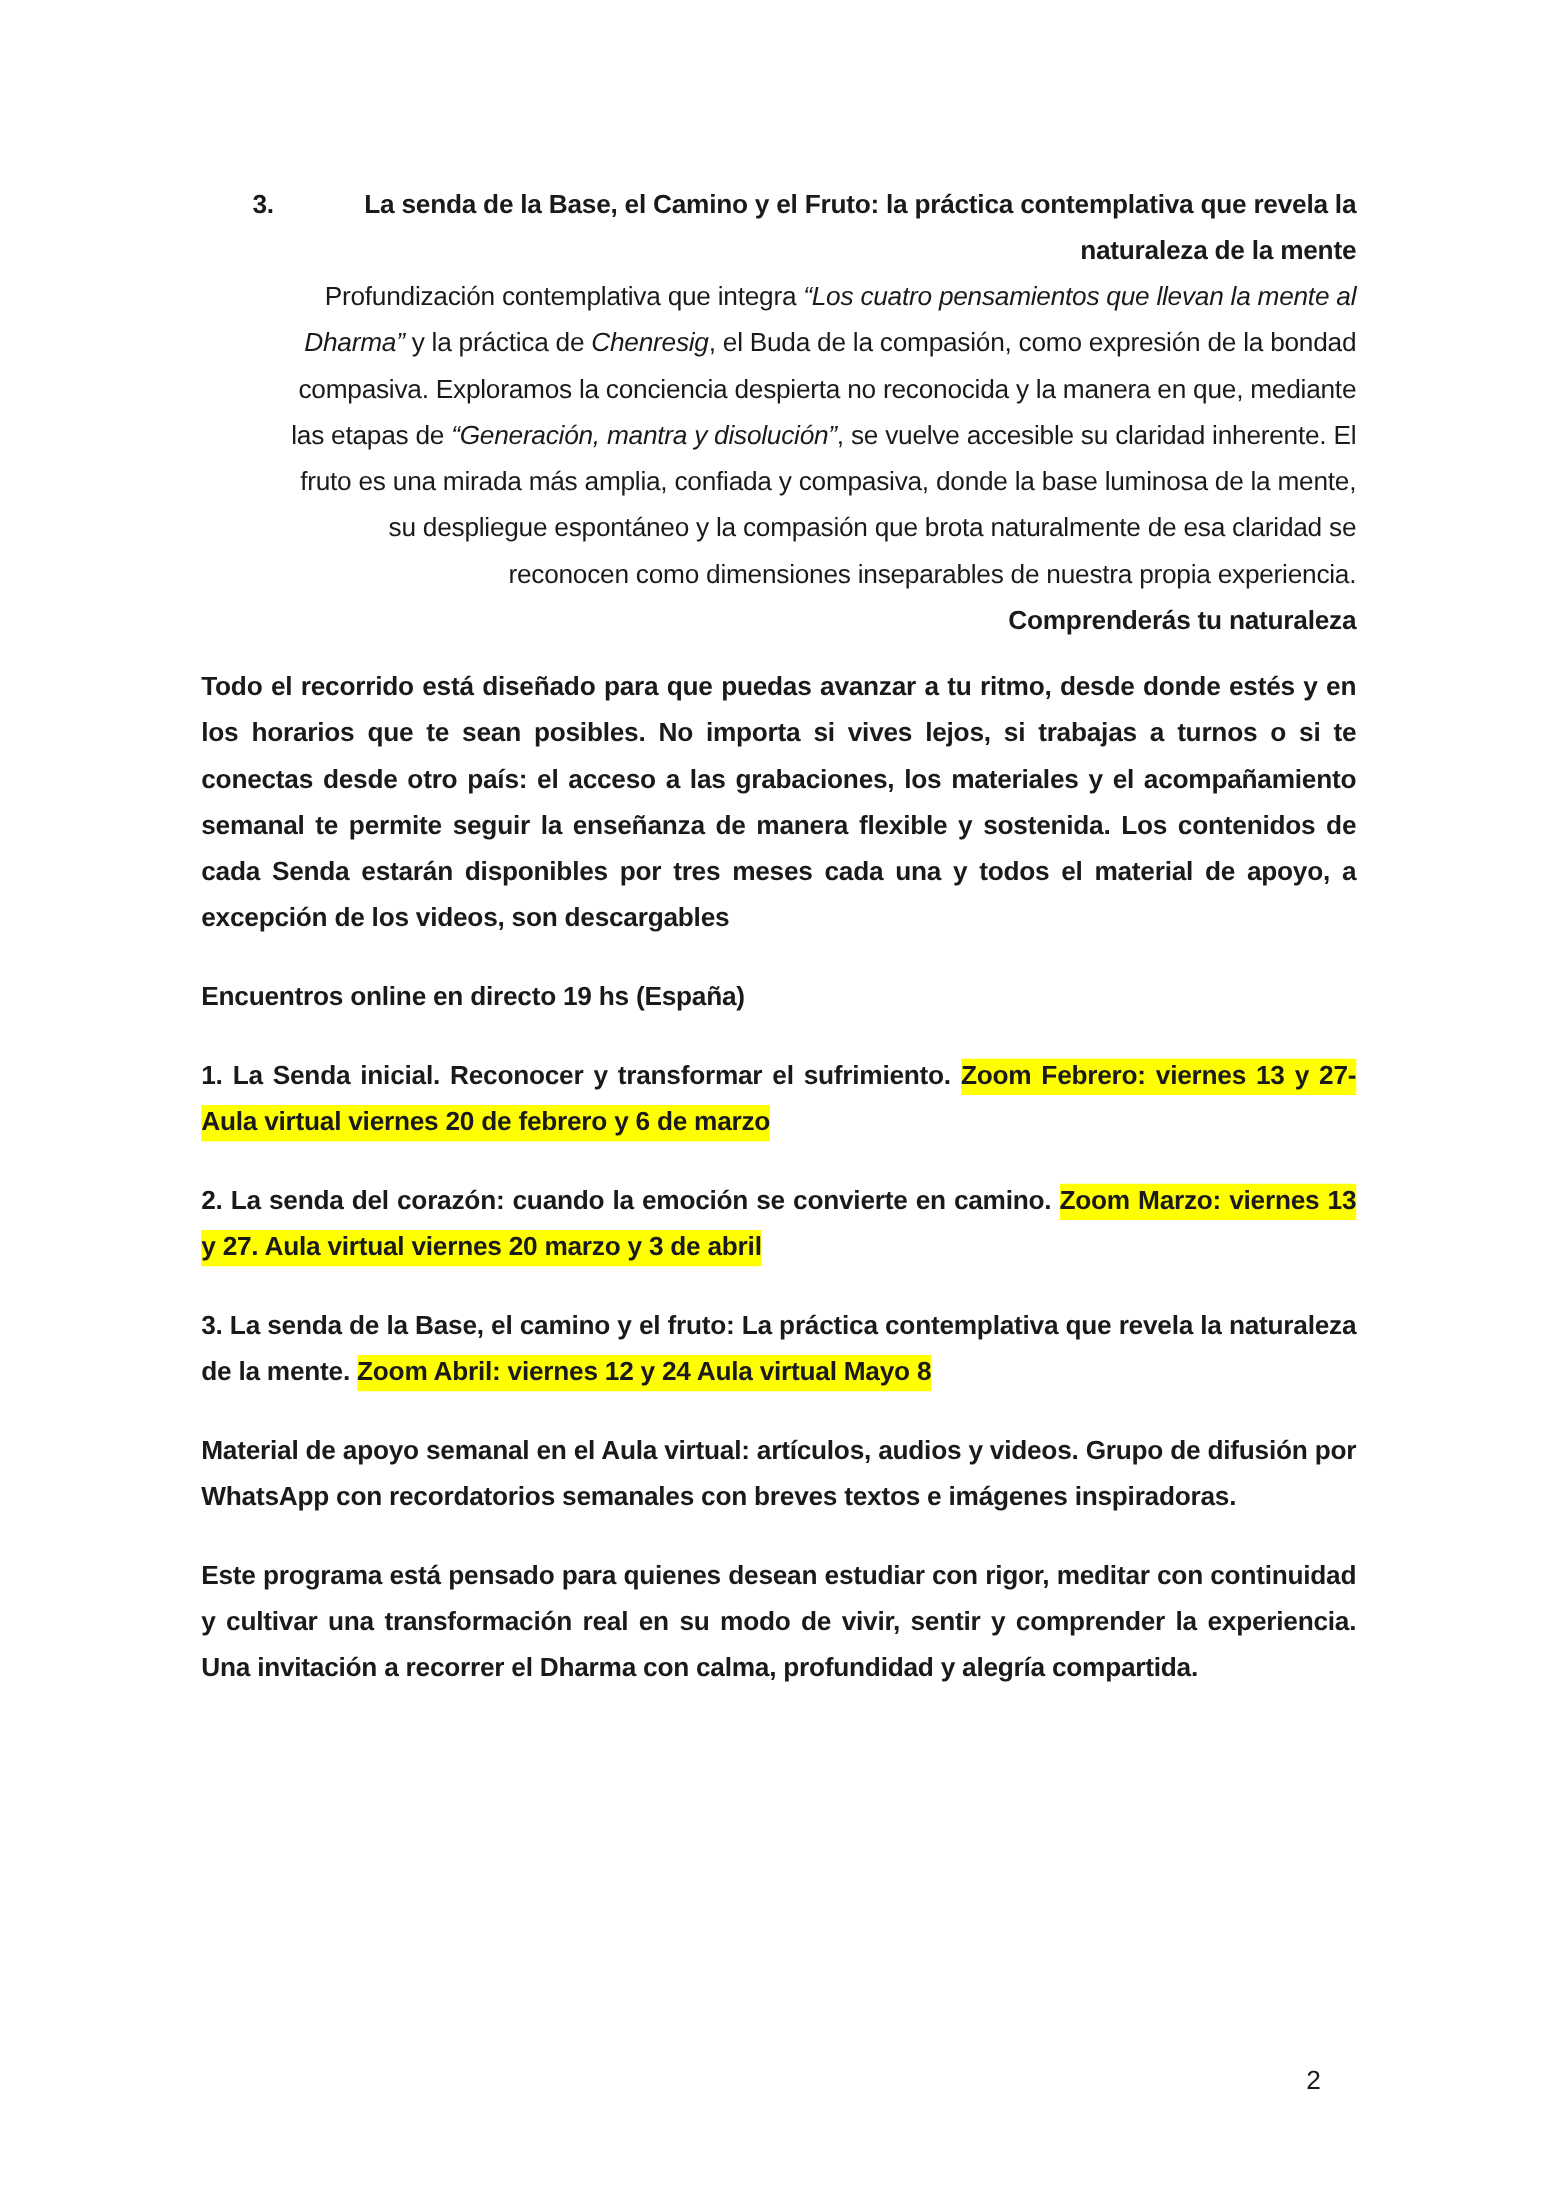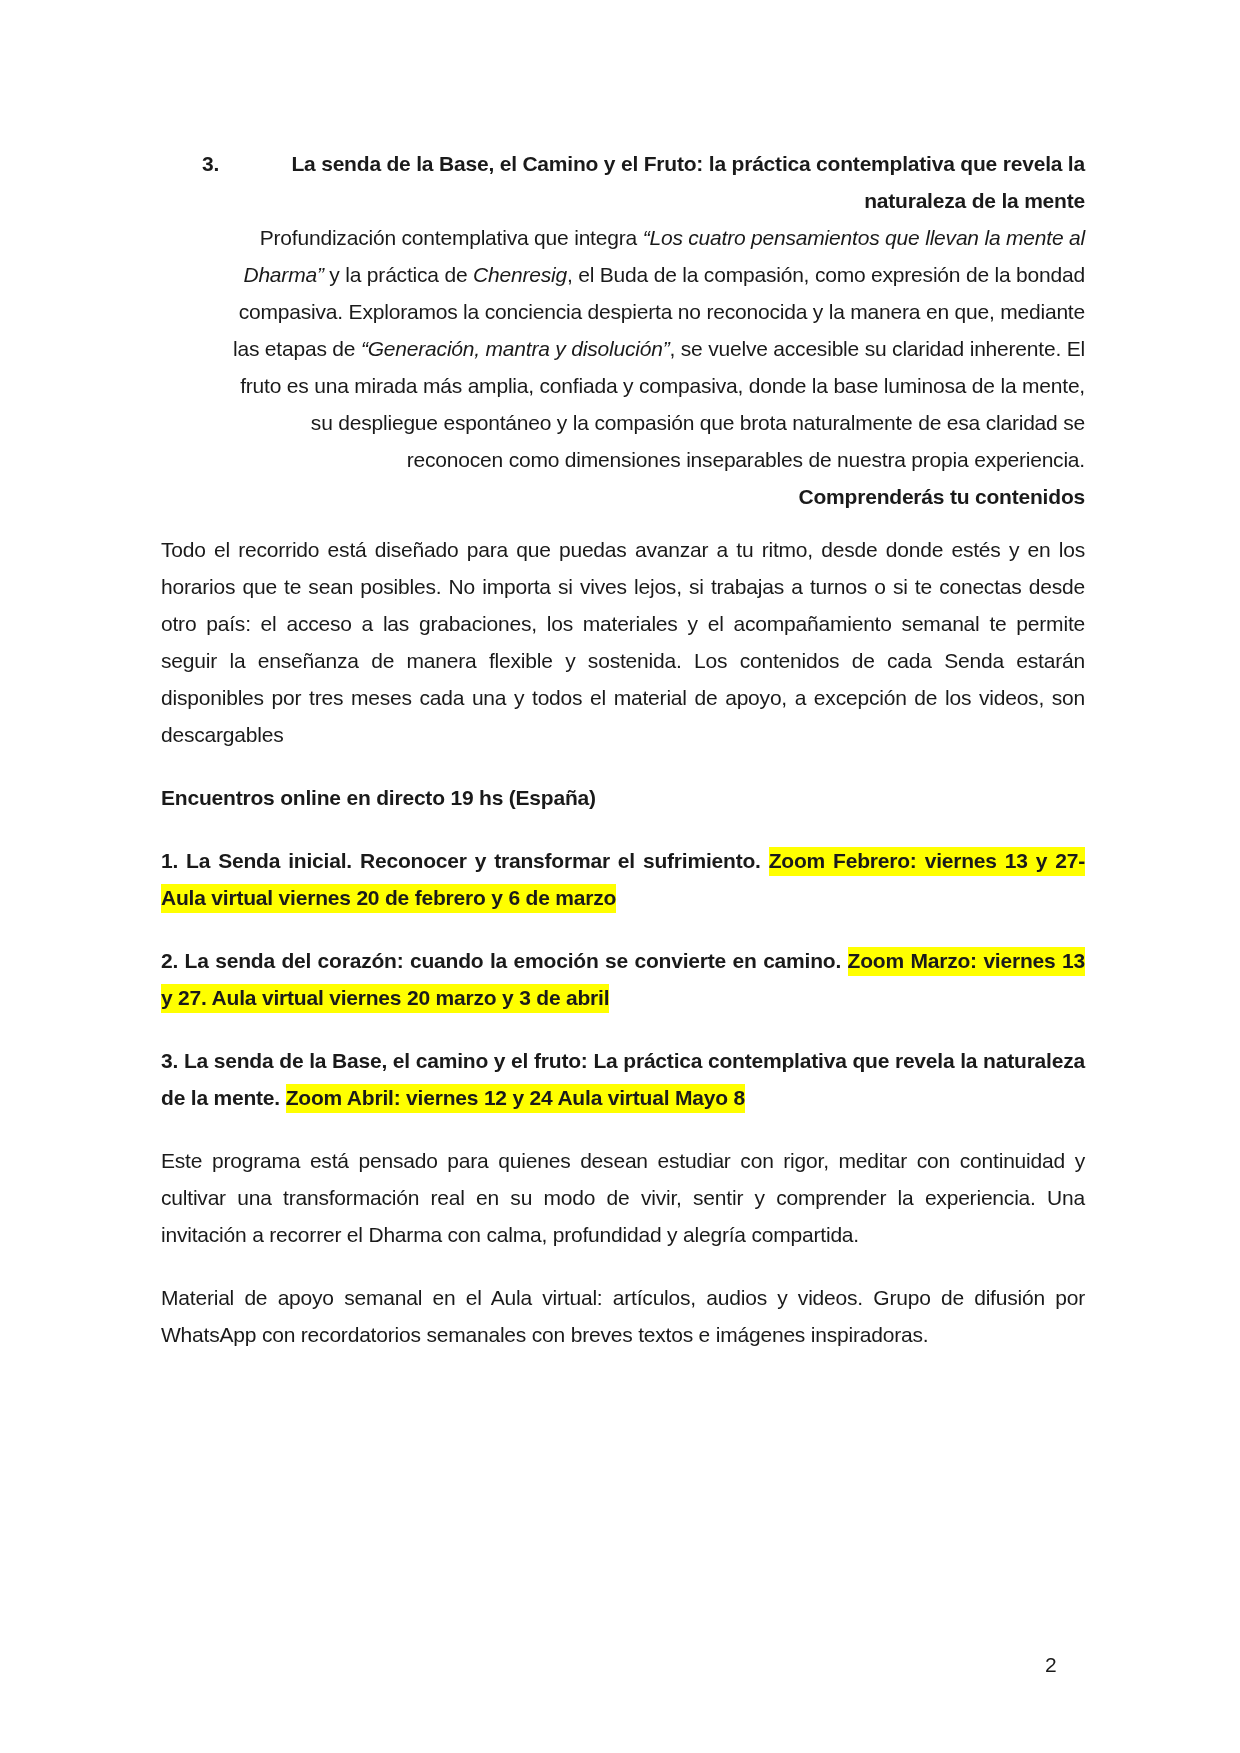--- a/index.html
+++ b/index.html
@@ -18,21 +18,21 @@
   }
   .content {
     position: absolute;
     left: 161px;
     top: 145px;
     width: 924px;
   }
   .block { margin-bottom: 26px; }
   .bold { font-weight: bold; }
   .it { font-style: italic; }
-  .justify { text-align: justify; }
+  .justify { text-align: justify; font-weight: bold; }
 
   
   .list-item { display: flex; margin-bottom: 16px; }
   .list-item .num {
     width: 30px;
     margin-left: 41px;
     flex: 0 0 auto;
     font-weight: bold;
   }
   .list-item .list-body { flex: 1 1 auto; min-width: 0; text-align: right; }
@@ -52,34 +52,34 @@
 </head>
 <body>
 
 <div class="content">
 
   <div class="list-item">
     <div class="num">3.</div>
     <div class="list-body">
       <p class="bold">La senda de la Base, el Camino y el Fruto: la práctica contemplativa que revela la naturaleza de la mente</p>
       <p><span>Profundización contemplativa que integra </span><span class="it">“Los cuatro pensamientos que llevan la mente al Dharma”</span><span> y la práctica de </span><span class="it">Chenresig</span><span>, el Buda de la compasión, como expresión de la bondad compasiva. Exploramos la conciencia despierta no reconocida y la manera en que, mediante las etapas de </span><span class="it">“Generación, mantra y disolución”</span><span>, se vuelve accesible su claridad inherente. El fruto es una mirada más amplia, confiada y compasiva, donde la base luminosa de la mente, su despliegue espontáneo y la compasión que brota naturalmente de esa claridad se reconocen como dimensiones inseparables de nuestra propia experiencia.</span></p>
-      <p class="bold">Comprenderás tu contenidos</p>
+      <p class="bold">Comprenderás tu naturaleza</p>
     </div>
   </div>
 
 
   <p class="justify block">Todo el recorrido está diseñado para que puedas avanzar a tu ritmo, desde donde estés y en los horarios que te sean posibles. No importa si vives lejos, si trabajas a turnos o si te conectas desde otro país: el acceso a las grabaciones, los materiales y el acompañamiento semanal te permite seguir la enseñanza de manera flexible y sostenida. Los contenidos de cada Senda estarán disponibles por tres meses cada una y todos el material de apoyo, a excepción de los videos, son descargables</p>
 
   <p class="bold block">Encuentros online en directo 19 hs (España)</p>
 
   <p class="bold justify block"><span>1. La Senda inicial. Reconocer y transformar el sufrimiento. </span><span class="hl">Zoom Febrero: viernes 13 y 27- Aula virtual viernes 20 de febrero y 6 de marzo</span></p>
 
   <p class="bold justify block"><span>2. La senda del corazón: cuando la emoción se convierte en camino. </span><span class="hl">Zoom Marzo: viernes 13 y 27. Aula virtual viernes 20 marzo y 3 de abril</span></p>
 
   <p class="bold justify block"><span>3. La senda de la Base, el camino y el fruto: La práctica contemplativa que revela la naturaleza de la mente. </span><span class="hl">Zoom Abril: viernes 12 y 24 Aula virtual Mayo 8</span></p>
 
+  <p class="justify block">Material de apoyo semanal en el Aula virtual: artículos, audios y videos. Grupo de difusión por WhatsApp con recordatorios semanales con breves textos e imágenes inspiradoras.</p>
+
   <p class="justify block">Este programa está pensado para quienes desean estudiar con rigor, meditar con continuidad y cultivar una transformación real en su modo de vivir, sentir y comprender la experiencia. Una invitación a recorrer el Dharma con calma, profundidad y alegría compartida.</p>
-
-  <p class="justify block">Material de apoyo semanal en el Aula virtual: artículos, audios y videos. Grupo de difusión por WhatsApp con recordatorios semanales con breves textos e imágenes inspiradoras.</p>
 
 </div>
 
 <div class="page-number">2</div>
 
 </body></html>

